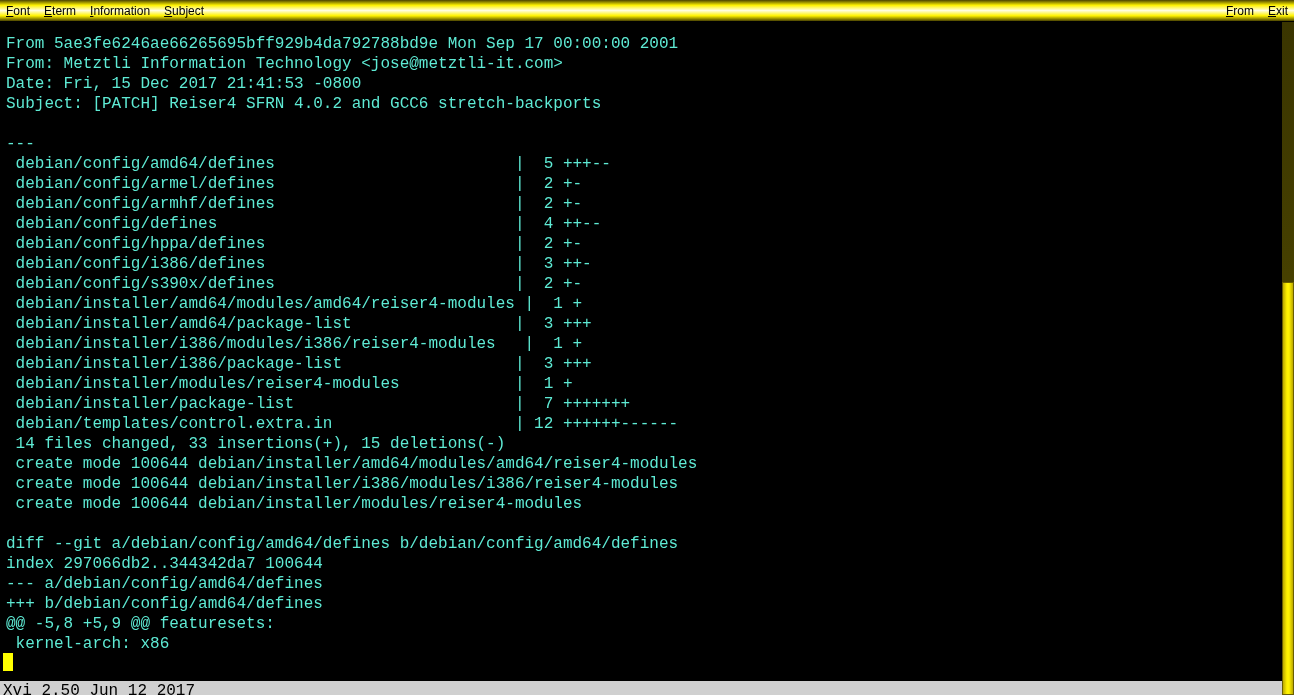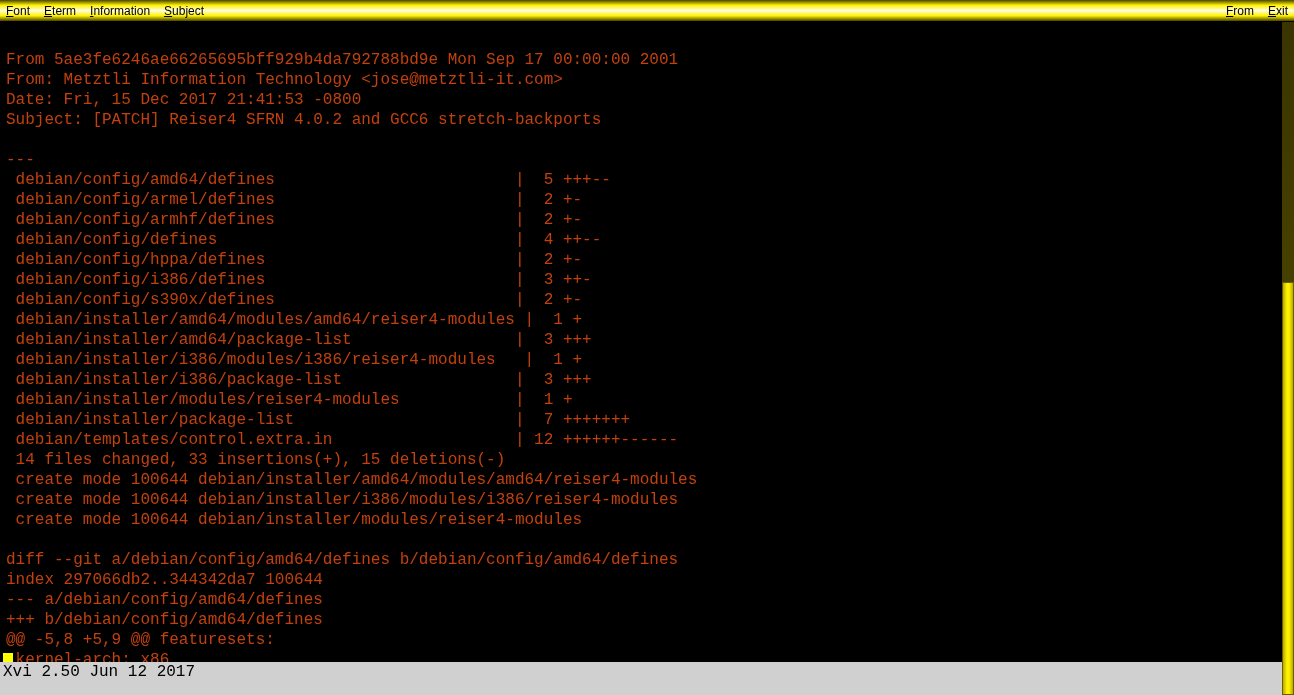--- a/index.html
+++ b/index.html
@@ -11,45 +11,45 @@
     display:flex; justify-content:space-between; align-items:center;
     font-family:Arial,Helvetica,sans-serif; font-size:12px; color:#000;
     padding:0 6px;
     border-bottom:1px solid #000;
   }
   .menu-left, .menu-right { display:flex; gap:14px; }
   .menu-left span, .menu-right span { cursor:pointer; }
   .menu-left span:first-letter, .menu-right span:first-letter { text-decoration:underline; }
   .terminal {
     position:absolute; left:3px; right:12px; top:22px; bottom:22px;
-    background:#000; color:#c2410c;
+    background:#000; color:#5eead4;
     font-family:"Courier New","Lucida Console",monospace;
     font-size:16px; line-height:20px;
     white-space:pre;
-    padding:28px 0 0 3px;
+    padding:12px 0 0 3px;
     overflow:hidden;
   }
   .bg-image {
     position:absolute; right:12px; top:22px; width:480px; bottom:22px;
     opacity:0.42;
   }
   .bg-image svg { width:100%; height:100%; }
   .watermark {
     position:absolute; left:398px; top:54px;
     font-family:Arial,Helvetica,sans-serif; font-size:28px; font-weight:bold;
     color:#3a8fff;
     -webkit-text-stroke:1px #0a2e6a;
     pointer-events:none;
   }
   .cursor {
     position:absolute; left:3px; bottom:24px; width:10px; height:18px;
     background:#ffff00;
   }
   .statusbar {
-    position:absolute; left:0; right:0; bottom:0; height:33px;
+    position:absolute; left:0; right:0; bottom:0; height:14px;
     background:#d0d0d0; color:#000;
     font-family:"Courier New",monospace; font-size:16px; line-height:20px;
     padding-left:3px;
   }
   .scrollbar {
     position:absolute; right:0; top:22px; bottom:0; width:12px;
     background:#2a2a2a;
   }
   .scrollbar .track { position:absolute; inset:0; background:linear-gradient(#3a3500,#5a5200); }
   .scrollbar .thumb {

